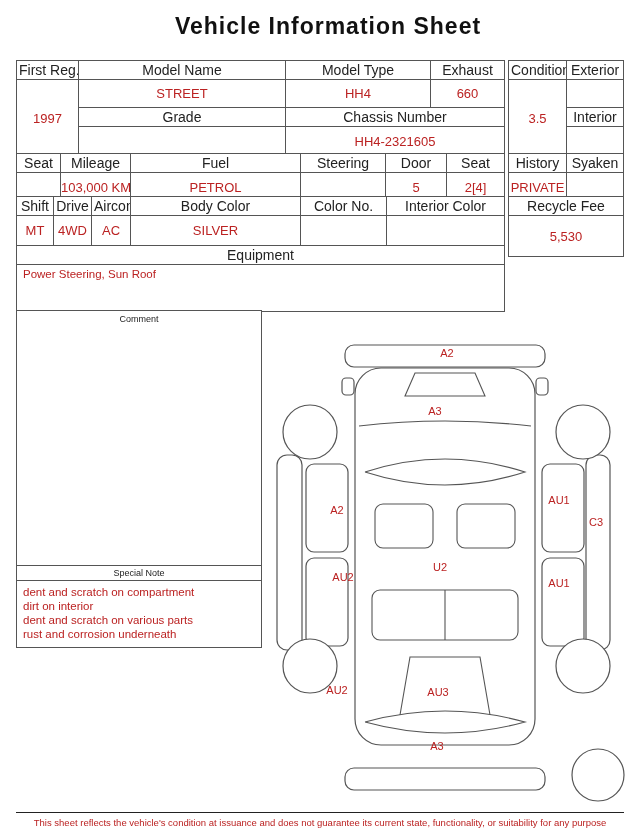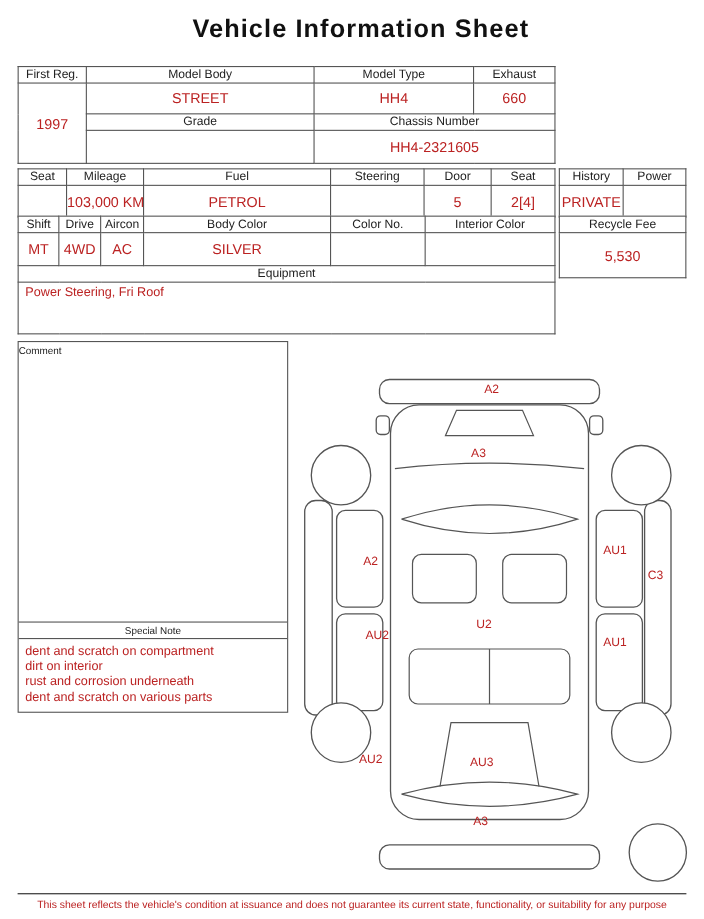--- a/index.html
+++ b/index.html
@@ -13,40 +13,40 @@
   .title {
     position:absolute; top:13px; left:16px; right:0;
     text-align:center; font-size:23px; font-weight:bold; color:#111;
     letter-spacing:1px;
   }
   table.tbl {
     position:absolute; border-collapse:collapse; table-layout:fixed; background:#fff;
   }
   .tbl td { border:1px solid #555; overflow:hidden; white-space:nowrap; }
   td.hdr {
-    font-size:11px; color:#222; text-align:center; font-weight:normal;
+    font-size:14px; color:#222; text-align:center; font-weight:normal;
     height:15px; padding:1px 2px; vertical-align:middle;
   }
   td.val {
     color:#bb2222; text-align:center; vertical-align:middle; font-size:13px;
   }
   .v20 { font-size:20px; }
   .v16 { font-size:16px; }
   .v15 { font-size:15px; }
   .v14 { font-size:14px; }
   .v13 { font-size:13px; }
   .v11 { font-size:11px;margin-top:35px; }
   .v10 { font-size:10px; }
   td.topleft { text-align:left; vertical-align:top; padding:3px 6px; font-size:11.5px; }
   .comment-box {
     position:absolute; left:16px; top:310px; width:246px; height:338px;
     border:1px solid #555; display:flex; flex-direction:column; background:#fff;
   }
   .box-hdr {
-    font-size:9px; padding:3px 0 2px; color:#222;
+    text-align:center; font-size:9px; padding:3px 0 2px; color:#222;
   }
   .comment-space { flex:1; }
   .note-hdr {
     text-align:center; font-size:9px; padding:2px 0;
     border-top:1px solid #555; border-bottom:1px solid #555; color:#222;
   }
   .notes {
     color:#bb2222; font-size:11.5px; line-height:1.22; padding:4px 6px 6px;
   }
   .diagram { position:absolute; left:266px; top:316px; width:368px; height:492px; }
@@ -70,41 +70,63 @@
   <table class="tbl" style="left:16px;top:60px;width:489px">
     <colgroup>
         <col style="width:62px">
         <col style="width:207px">
         <col style="width:145px">
         <col>
       </colgroup>
     <tbody>
         <tr>
       <td class="hdr">First Reg.</td>
-      <td class="hdr">Model Body</td>
+      <td class="hdr">Model Name</td>
       <td class="hdr">Model Type</td>
       <td class="hdr">Exhaust</td>
     </tr>
     <tr>
       <td class="val v20" rowspan="3">1997</td>
       <td class="val v16" style="height:28px">STREET</td>
       <td class="val v16">HH4</td>
       <td class="val v16">660</td>
     </tr>
     <tr>
       <td class="hdr">Grade</td>
       <td class="hdr" colspan="2">Chassis Number</td>
     </tr>
     <tr>
       <td class="val" style="height:30px"></td>
       <td class="val v15" colspan="2">HH4-2321605</td>
     </tr>
   </tbody>
     </table>
 
+  <table class="tbl" style="left:508px;top:60px;width:116px">
+    <colgroup>
+        <col style="width:58px">
+        <col>
+      </colgroup>
+    <tbody>
+        <tr>
+      <td class="hdr">Condition</td>
+      <td class="hdr">Exterior</td>
+    </tr>
+    <tr>
+      <td class="val v20" rowspan="3">3.5</td>
+      <td class="val" style="height:28px"></td>
+    </tr>
+    <tr>
+      <td class="hdr">Interior</td>
+    </tr>
+    <tr>
+      <td class="val" style="height:30px"></td>
+    </tr>
+  </tbody>
+    </table>
 
   <table class="tbl" style="left:16px;top:153px;width:489px">
     <colgroup>
         <col style="width:44px">
         <col style="width:70px">
         <col style="width:170px">
         <col style="width:85px">
         <col style="width:61px">
         <col>
       </colgroup>
@@ -129,21 +151,21 @@
     </table>
 
   <table class="tbl" style="left:508px;top:153px;width:116px">
     <colgroup>
         <col style="width:58px">
         <col>
       </colgroup>
     <tbody>
         <tr>
       <td class="hdr" style="height:14px">History</td>
-      <td class="hdr">Power</td>
+      <td class="hdr">Syaken</td>
     </tr>
     <tr>
       <td class="val v10" style="height:29px">PRIVATE</td>
       <td class="val"></td>
     </tr>
   </tbody>
     </table>
 
   <table class="tbl" style="left:16px;top:196px;width:489px">
     <colgroup>
@@ -168,21 +190,21 @@
       <td class="val v13">4WD</td>
       <td class="val v13">AC</td>
       <td class="val v15">SILVER</td>
       <td class="val"></td>
       <td class="val"></td>
     </tr>
     <tr>
       <td class="hdr" colspan="6" style="height:13px">Equipment</td>
     </tr>
     <tr>
-      <td class="val topleft" colspan="6" style="height:47px">Power Steering, Fri Roof</td>
+      <td class="val topleft" colspan="6" style="height:47px">Power Steering, Sun Roof</td>
     </tr>
   </tbody>
     </table>
 
   <table class="tbl" style="left:508px;top:196px;width:116px">
     <tbody>
         <tr>
       <td class="hdr" style="height:14px">Recycle Fee</td>
     </tr>
     <tr>
@@ -192,22 +214,22 @@
     </table>
 
 
   <div class="comment-box">
     <div class="box-hdr">Comment</div>
     <div class="comment-space"></div>
     <div class="note-hdr">Special Note</div>
     <div class="notes">
       <div>dent and scratch on compartment</div>
       <div>dirt on interior</div>
+      <div>dent and scratch on various parts</div>
       <div>rust and corrosion underneath</div>
-      <div>dent and scratch on various parts</div>
     </div>
   </div>
 
   <div class="diagram">
     <svg viewBox="0 0 368 492" width="368" height="492">
       <g stroke="#555" stroke-width="1.2" fill="#ffffff">
         <rect x="89" y="52" width="180" height="377" rx="26"></rect>
         <rect x="79" y="29" width="200" height="22" rx="9"></rect>
         <rect x="79" y="452" width="200" height="22" rx="9"></rect>
         <rect x="11" y="139" width="25" height="195" rx="10"></rect>

